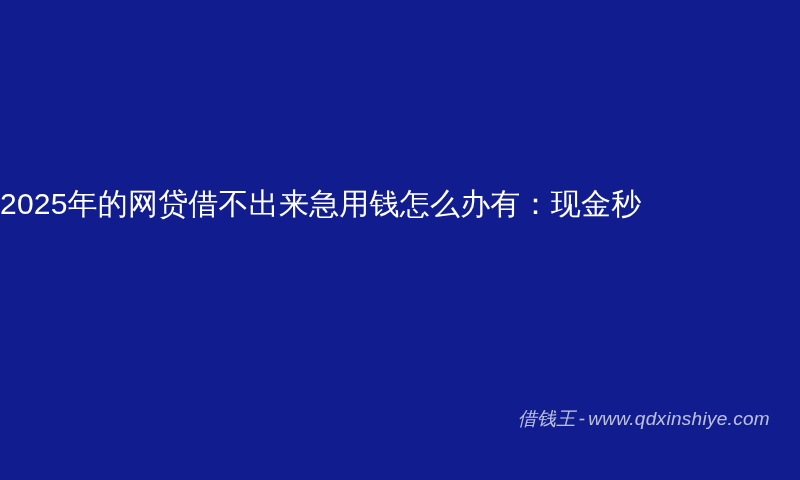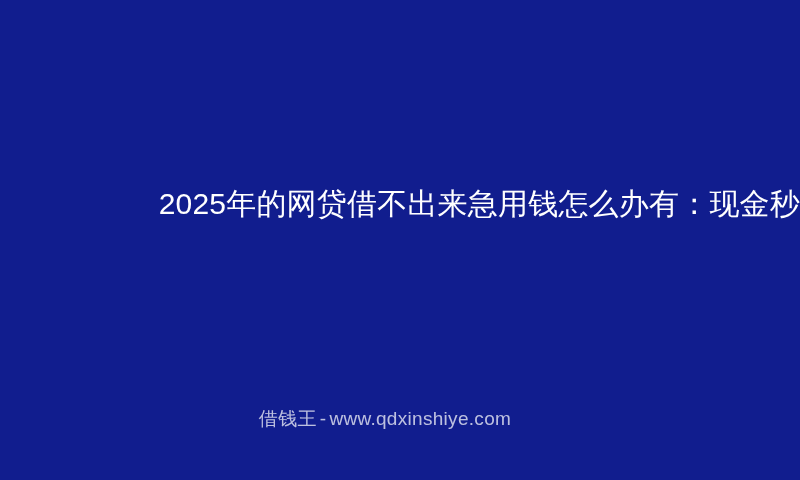--- a/index.html
+++ b/index.html
@@ -17,43 +17,44 @@
     width: 800px;
     height: 480px;
     background: #111D8E;
     box-sizing: border-box;
   }
   #headline {
     position: absolute;
     left: 0;
     top: 182px;
     width: 800px;
-    text-align: right;
+    text-align: left;
     color: #FFFFFF;
     font-size: 30px;
     line-height: 44px;
     letter-spacing: 0.2px;
     font-weight: 400;
     white-space: nowrap;
   }
   #headline .line {
     display: block;
     white-space: nowrap;
   }
   #watermark {
     position: absolute;
     left: 0;
     top: 407px;
     width: 770px;
-    text-align: center;
+    text-align: right;
     font-size: 19px;
     line-height: 24px;
     color: rgba(255, 255, 255, 0.72);
     letter-spacing: 0.3px;
     white-space: nowrap;
+    font-style: italic;
   }
   #watermark .wm-sep {
     padding: 0 3px;
   }
 </style>
 </head>
 <body>
 
 <div id="banner">
 

